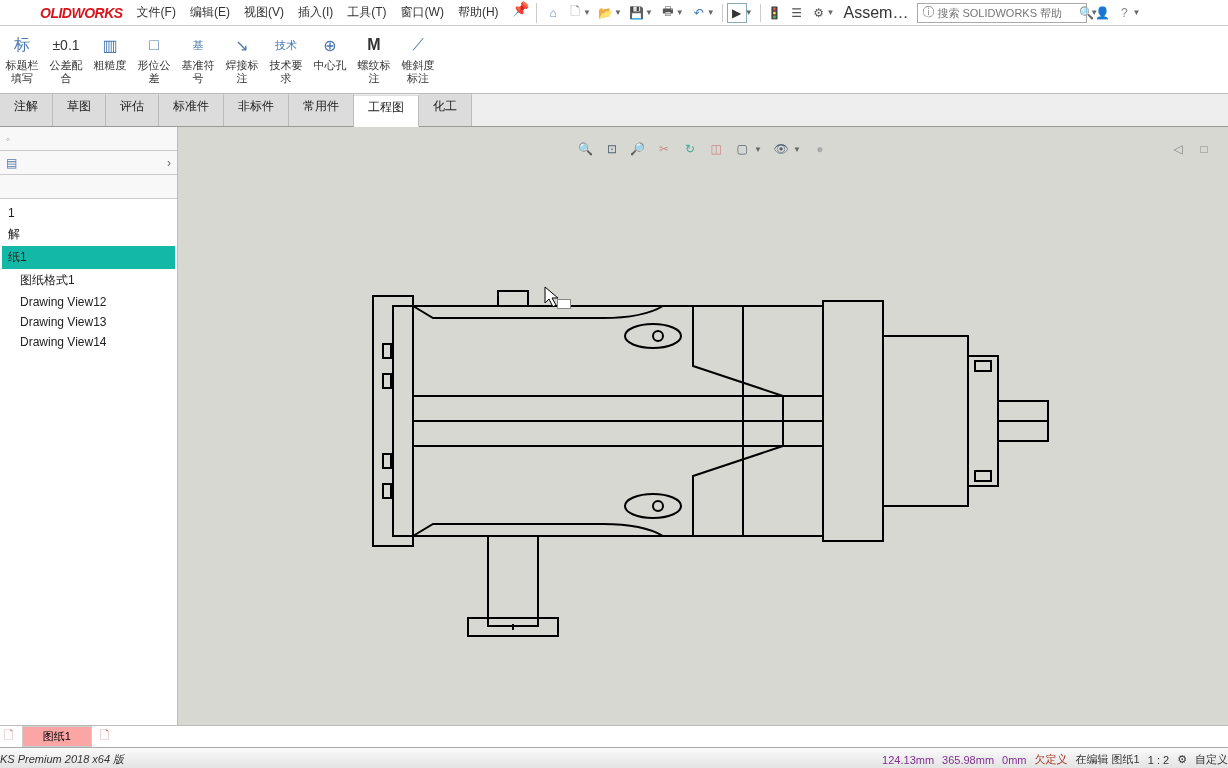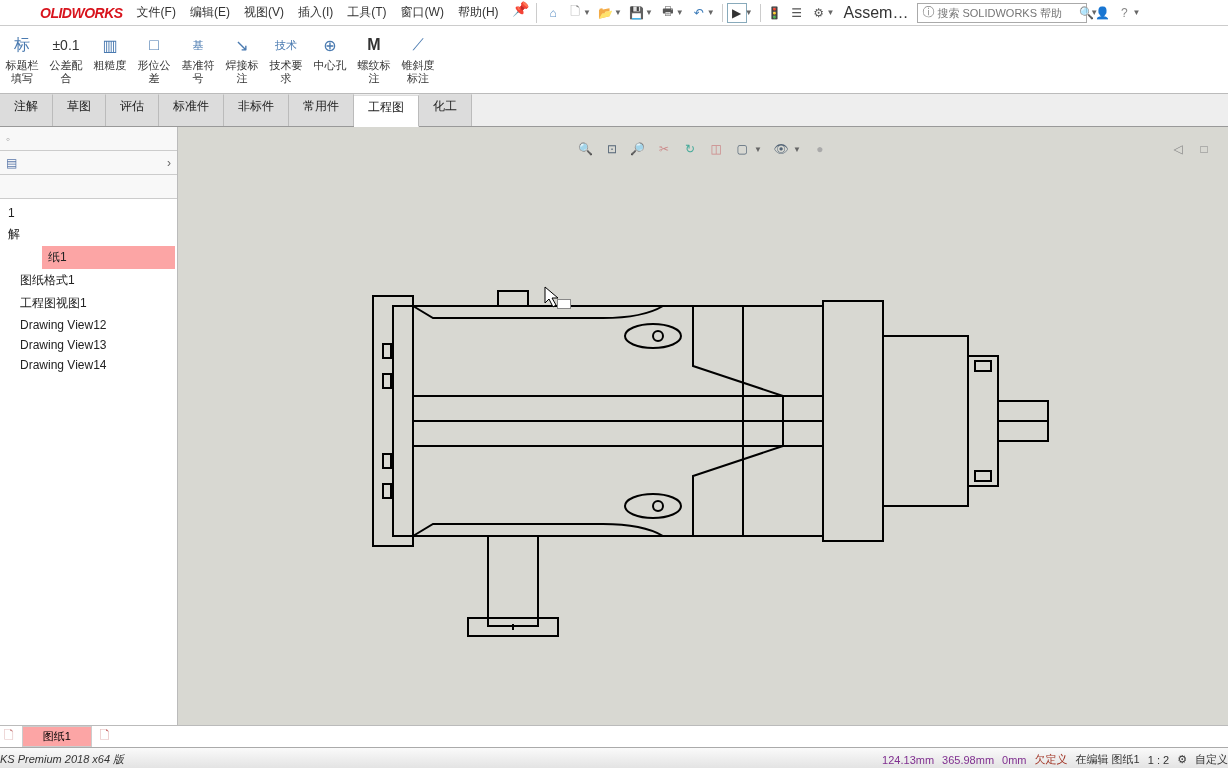--- a/index.html
+++ b/index.html
@@ -38,21 +38,21 @@
 .tab.active { background: #fff; border-bottom: 1px solid #fff; position: relative; top: 1px; }
 .tab.inactive { background: #dcdcdc; }
 
 
 .main { display: flex; height: 598px; }
 .left-panel { width: 178px; background: #fff; border-right: 1px solid #bbb; display: flex; flex-direction: column; }
 .panel-header { height: 24px; border-bottom: 1px solid #ccc; display: flex; align-items: center; justify-content: space-between; padding: 0 6px; background: #f8f8f8; }
 .panel-header2 { height: 24px; border-bottom: 1px solid #ccc; display: flex; align-items: center; padding: 0 6px; background: #f8f8f8; }
 .tree { padding: 4px 2px; flex: 1; overflow: auto; font-size: 12px; }
 .tree-item { padding: 3px 6px; cursor: pointer; color: #222; white-space: nowrap; }
-.tree-item.sel { background: #fca5a5; margin-left: 40px; }
+.tree-item.sel { background: #14b8a6; }
 .tree-item.indent1 { padding-left: 18px; }
 
 .canvas { flex: 1; background: #d8d8d2; position: relative; overflow: hidden; }
 .heads-up { position: absolute; top: 12px; left: 50%; transform: translateX(-50%); display: flex; gap: 6px; align-items: center; }
 .hu-btn { width: 20px; height: 20px; display: flex; align-items: center; justify-content: center; cursor: pointer; color: #567; }
 .small-icons { position: absolute; top: 12px; right: 14px; display: flex; gap: 6px; }
 .drawing { position: absolute; top: 50%; left: 50%; transform: translate(-50%, -50%); }
 
 .cursor-fake { position: absolute; left: 365px; top: 158px; pointer-events: none; }
 
@@ -177,21 +177,20 @@
     <div class="panel-header2">
       <span style="color:#5876a8;margin-right:auto">▤</span>
       <span style="color:#666">›</span>
     </div>
     <div class="panel-header2"></div>
     <div class="tree">
       <div class="tree-item">1</div>
       <div class="tree-item">解</div>
       <div class="tree-item sel">纸1</div>
       <div class="tree-item indent1">图纸格式1</div>
-      <div class="tree-item indent1">工程图视图1</div>
       <div class="tree-item indent1">Drawing View12</div>
       <div class="tree-item indent1">Drawing View13</div>
       <div class="tree-item indent1">Drawing View14</div>
     </div>
   </div>
 
   <div class="canvas">
     <div class="heads-up">
       <div class="hu-btn">🔍</div>
       <div class="hu-btn">⊡</div>

